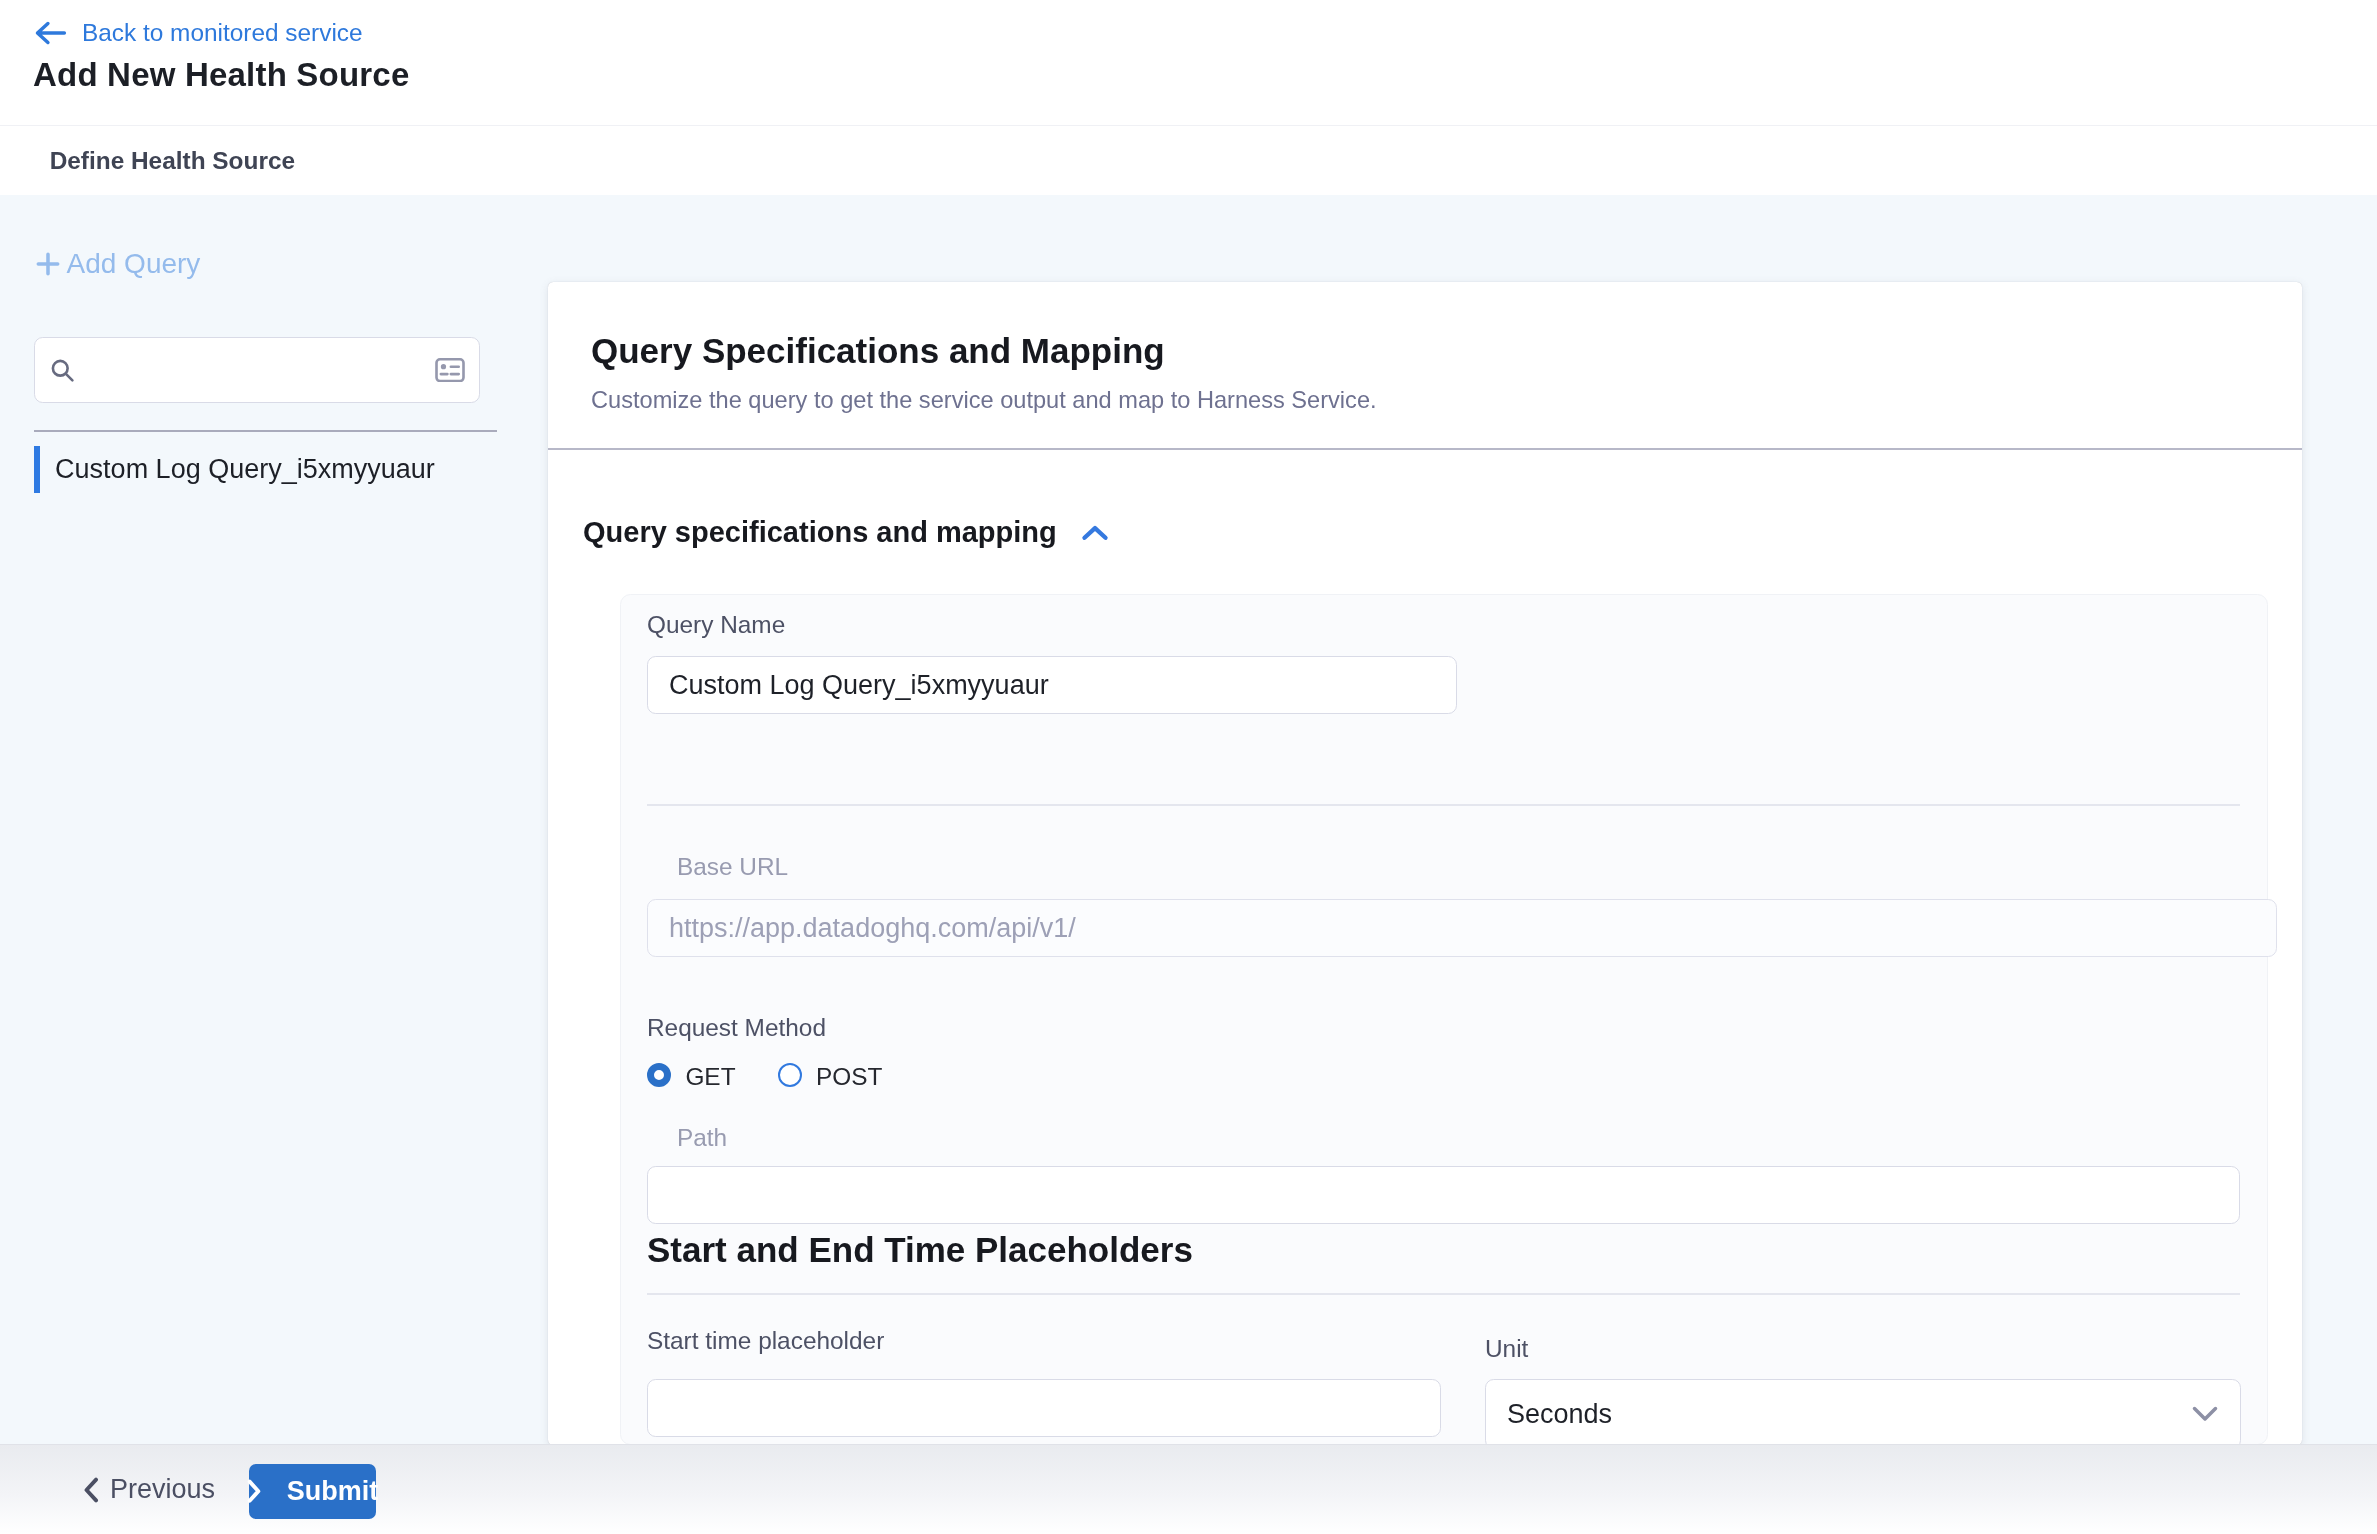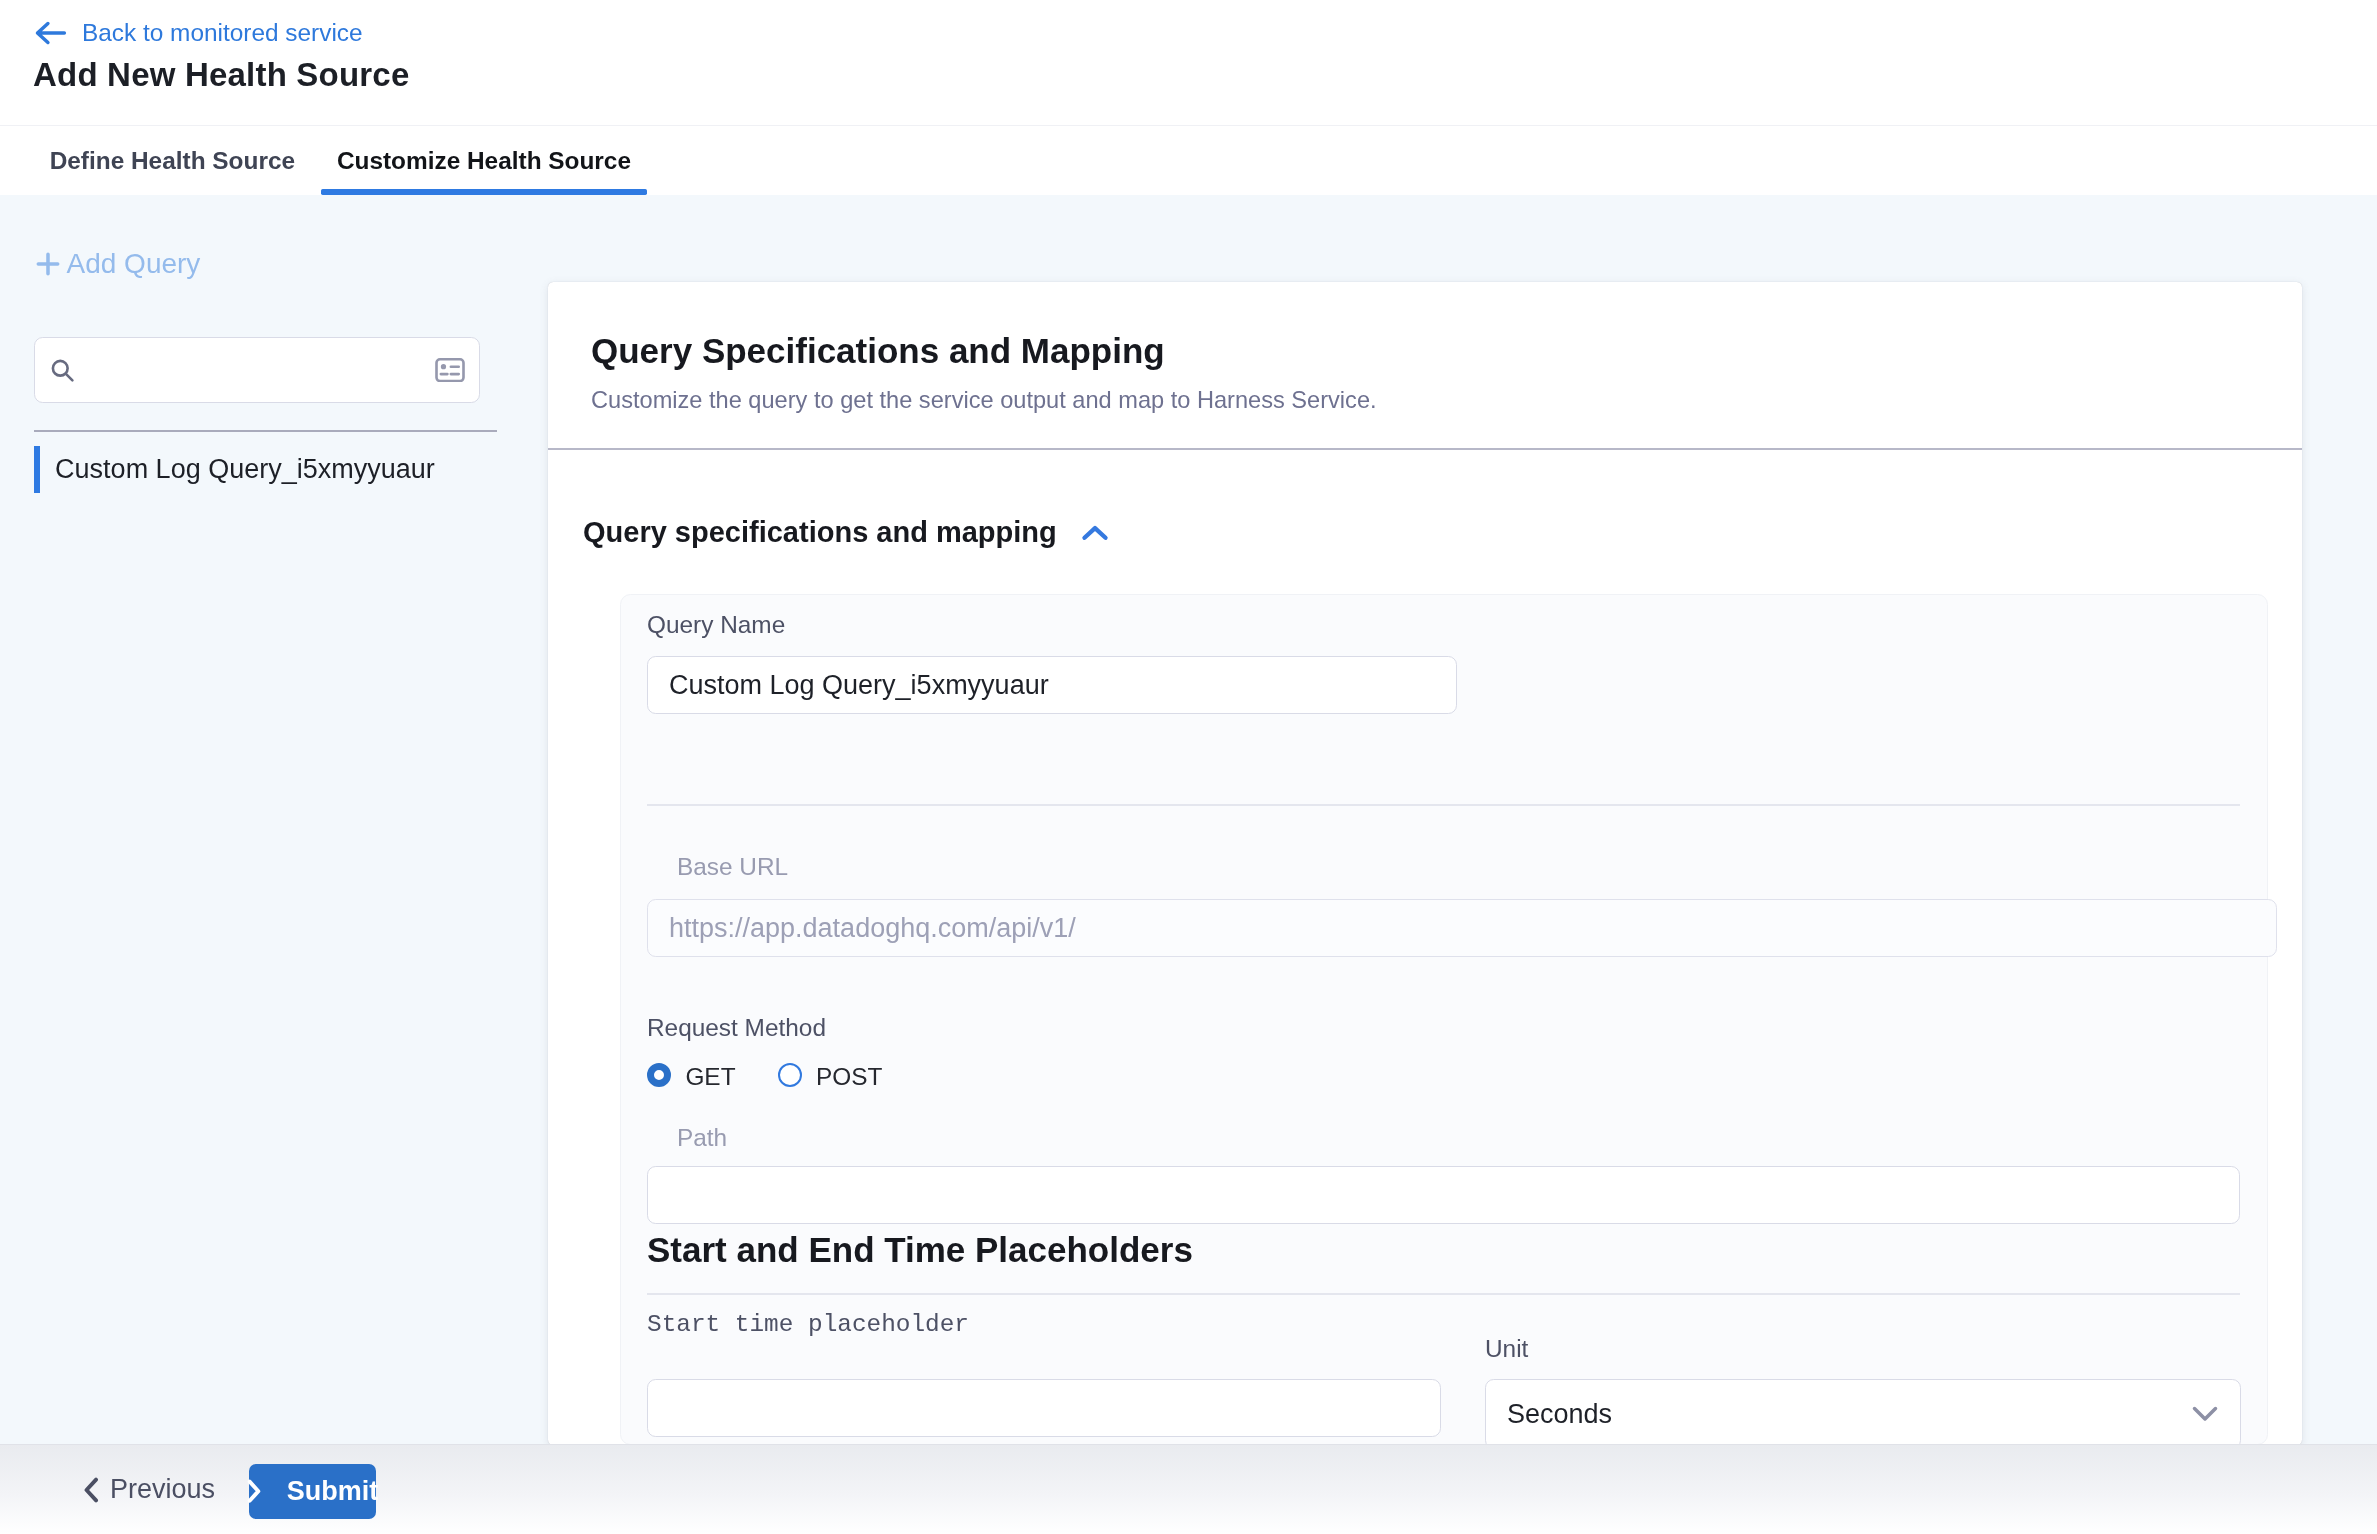--- a/index.html
+++ b/index.html
@@ -97,21 +97,20 @@
           <path d="M17 4 L5 15 L17 26 M5 15 H36" fill="none" stroke="#2e79dc" stroke-width="4" stroke-linecap="round" stroke-linejoin="round"></path>
         </svg>
     </span>
     <span>Back to monitored service</span>
   </div>
   <div class="page-title">Add New Health Source</div>
 </div>
 
 <div class="tabbar">
   <div class="tab">Define Health Source</div>
-  <div class="tab active">Customize Health Source</div>
 </div>
 
 <div class="content-bg"></div>
 
 <div class="add-query">
   <span>
     <svg width="30" height="30" viewBox="0 0 34 34">
         <path d="M17 6 V28 M6 17 H28" fill="none" stroke="#94bbec" stroke-width="4" stroke-linecap="round"></path>
       </svg>
   </span>
@@ -174,21 +173,21 @@
       <span class="radio-outer unselected"></span>
       <span class="radio-label">POST</span>
     </div>
 
     <div class="f-label dim" style="left:26px; top:529px;">Path</div>
     <input class="text-input" style="left: 26px; top: 571px; width: 1593px;" value="">
 
     <div class="sub-heading">Start and End Time Placeholders</div>
     <div class="panel-hr" style="top:698px;"></div>
 
-    <div class="f-label" style="left:26px; top:716px;font-family:Liberation Mono, monospace;">Start time placeholder</div>
+    <div class="f-label" style="left:26px; top:732px;">Start time placeholder</div>
     <input class="text-input" style="left: 26px; top: 784px; width: 794px;" value="">
 
     <div class="f-label" style="left:864px; top:740px;">Unit</div>
     <div class="unit-select">
       <span>Seconds</span>
       <span class="chev">
         <svg width="28" height="17.5" viewBox="0 0 32 20">
             <path d="M4 4 L16 16 L28 4" fill="none" stroke="#8d90a5" stroke-width="4" stroke-linecap="round" stroke-linejoin="round"></path>
           </svg>
       </span>

